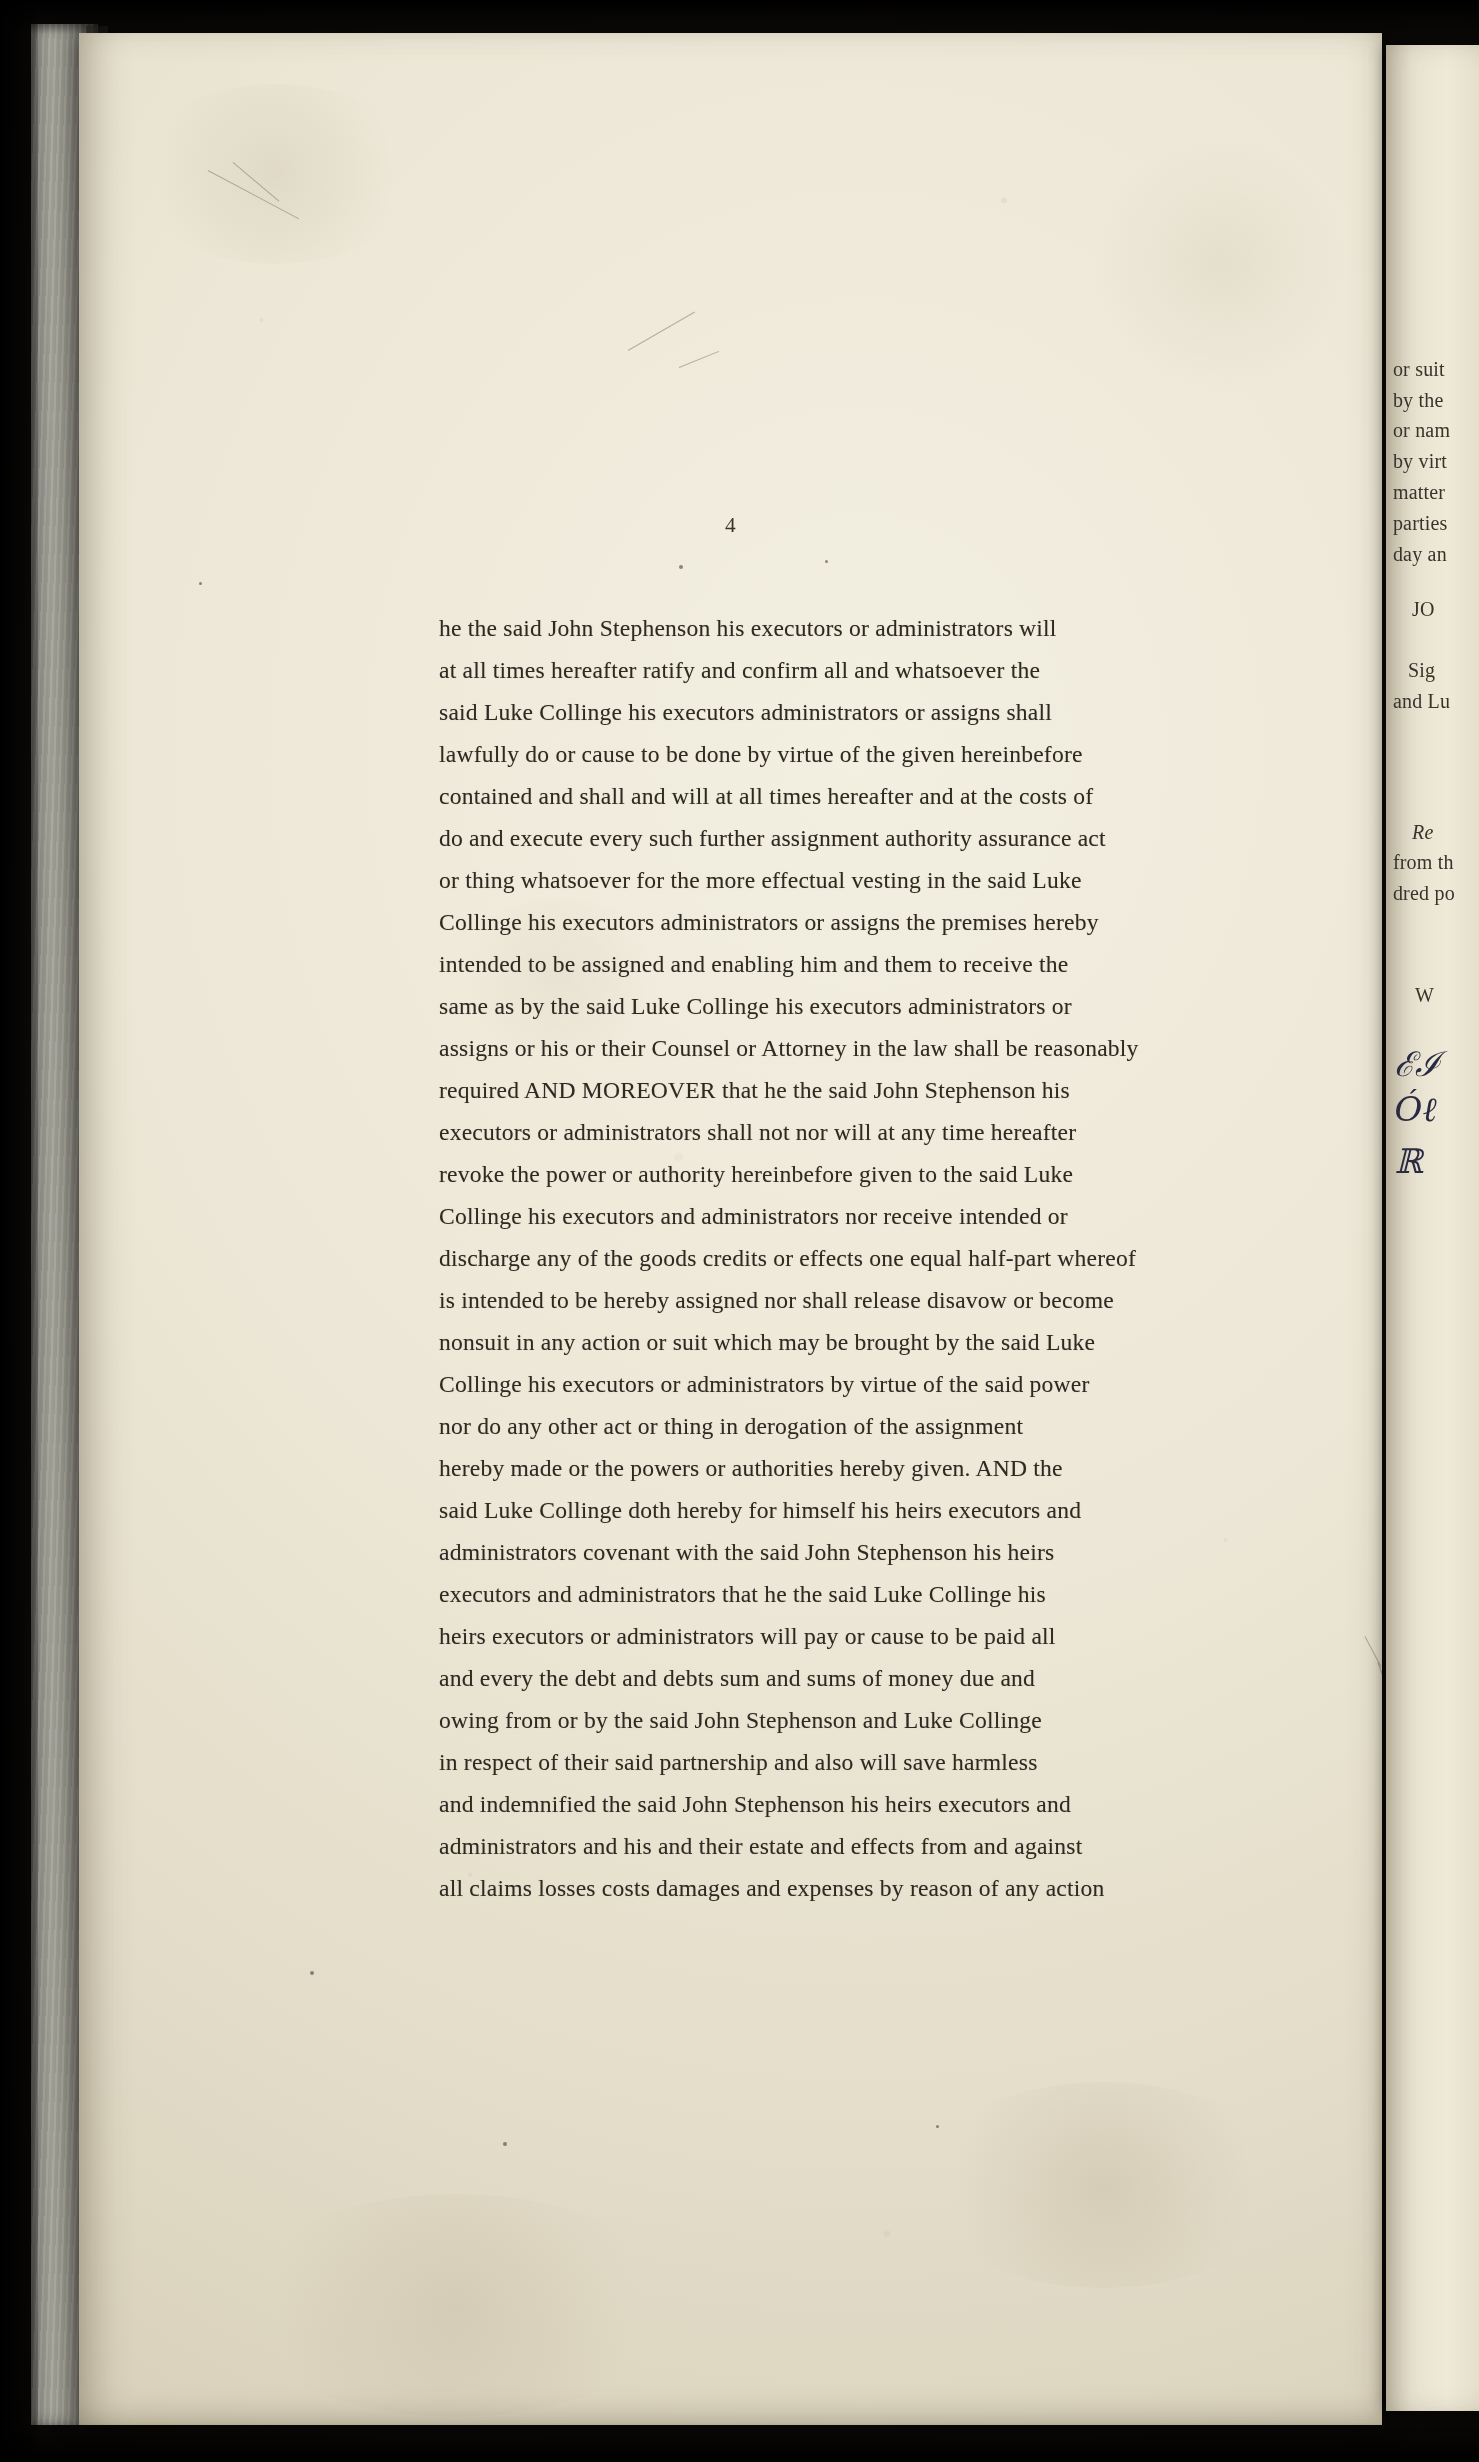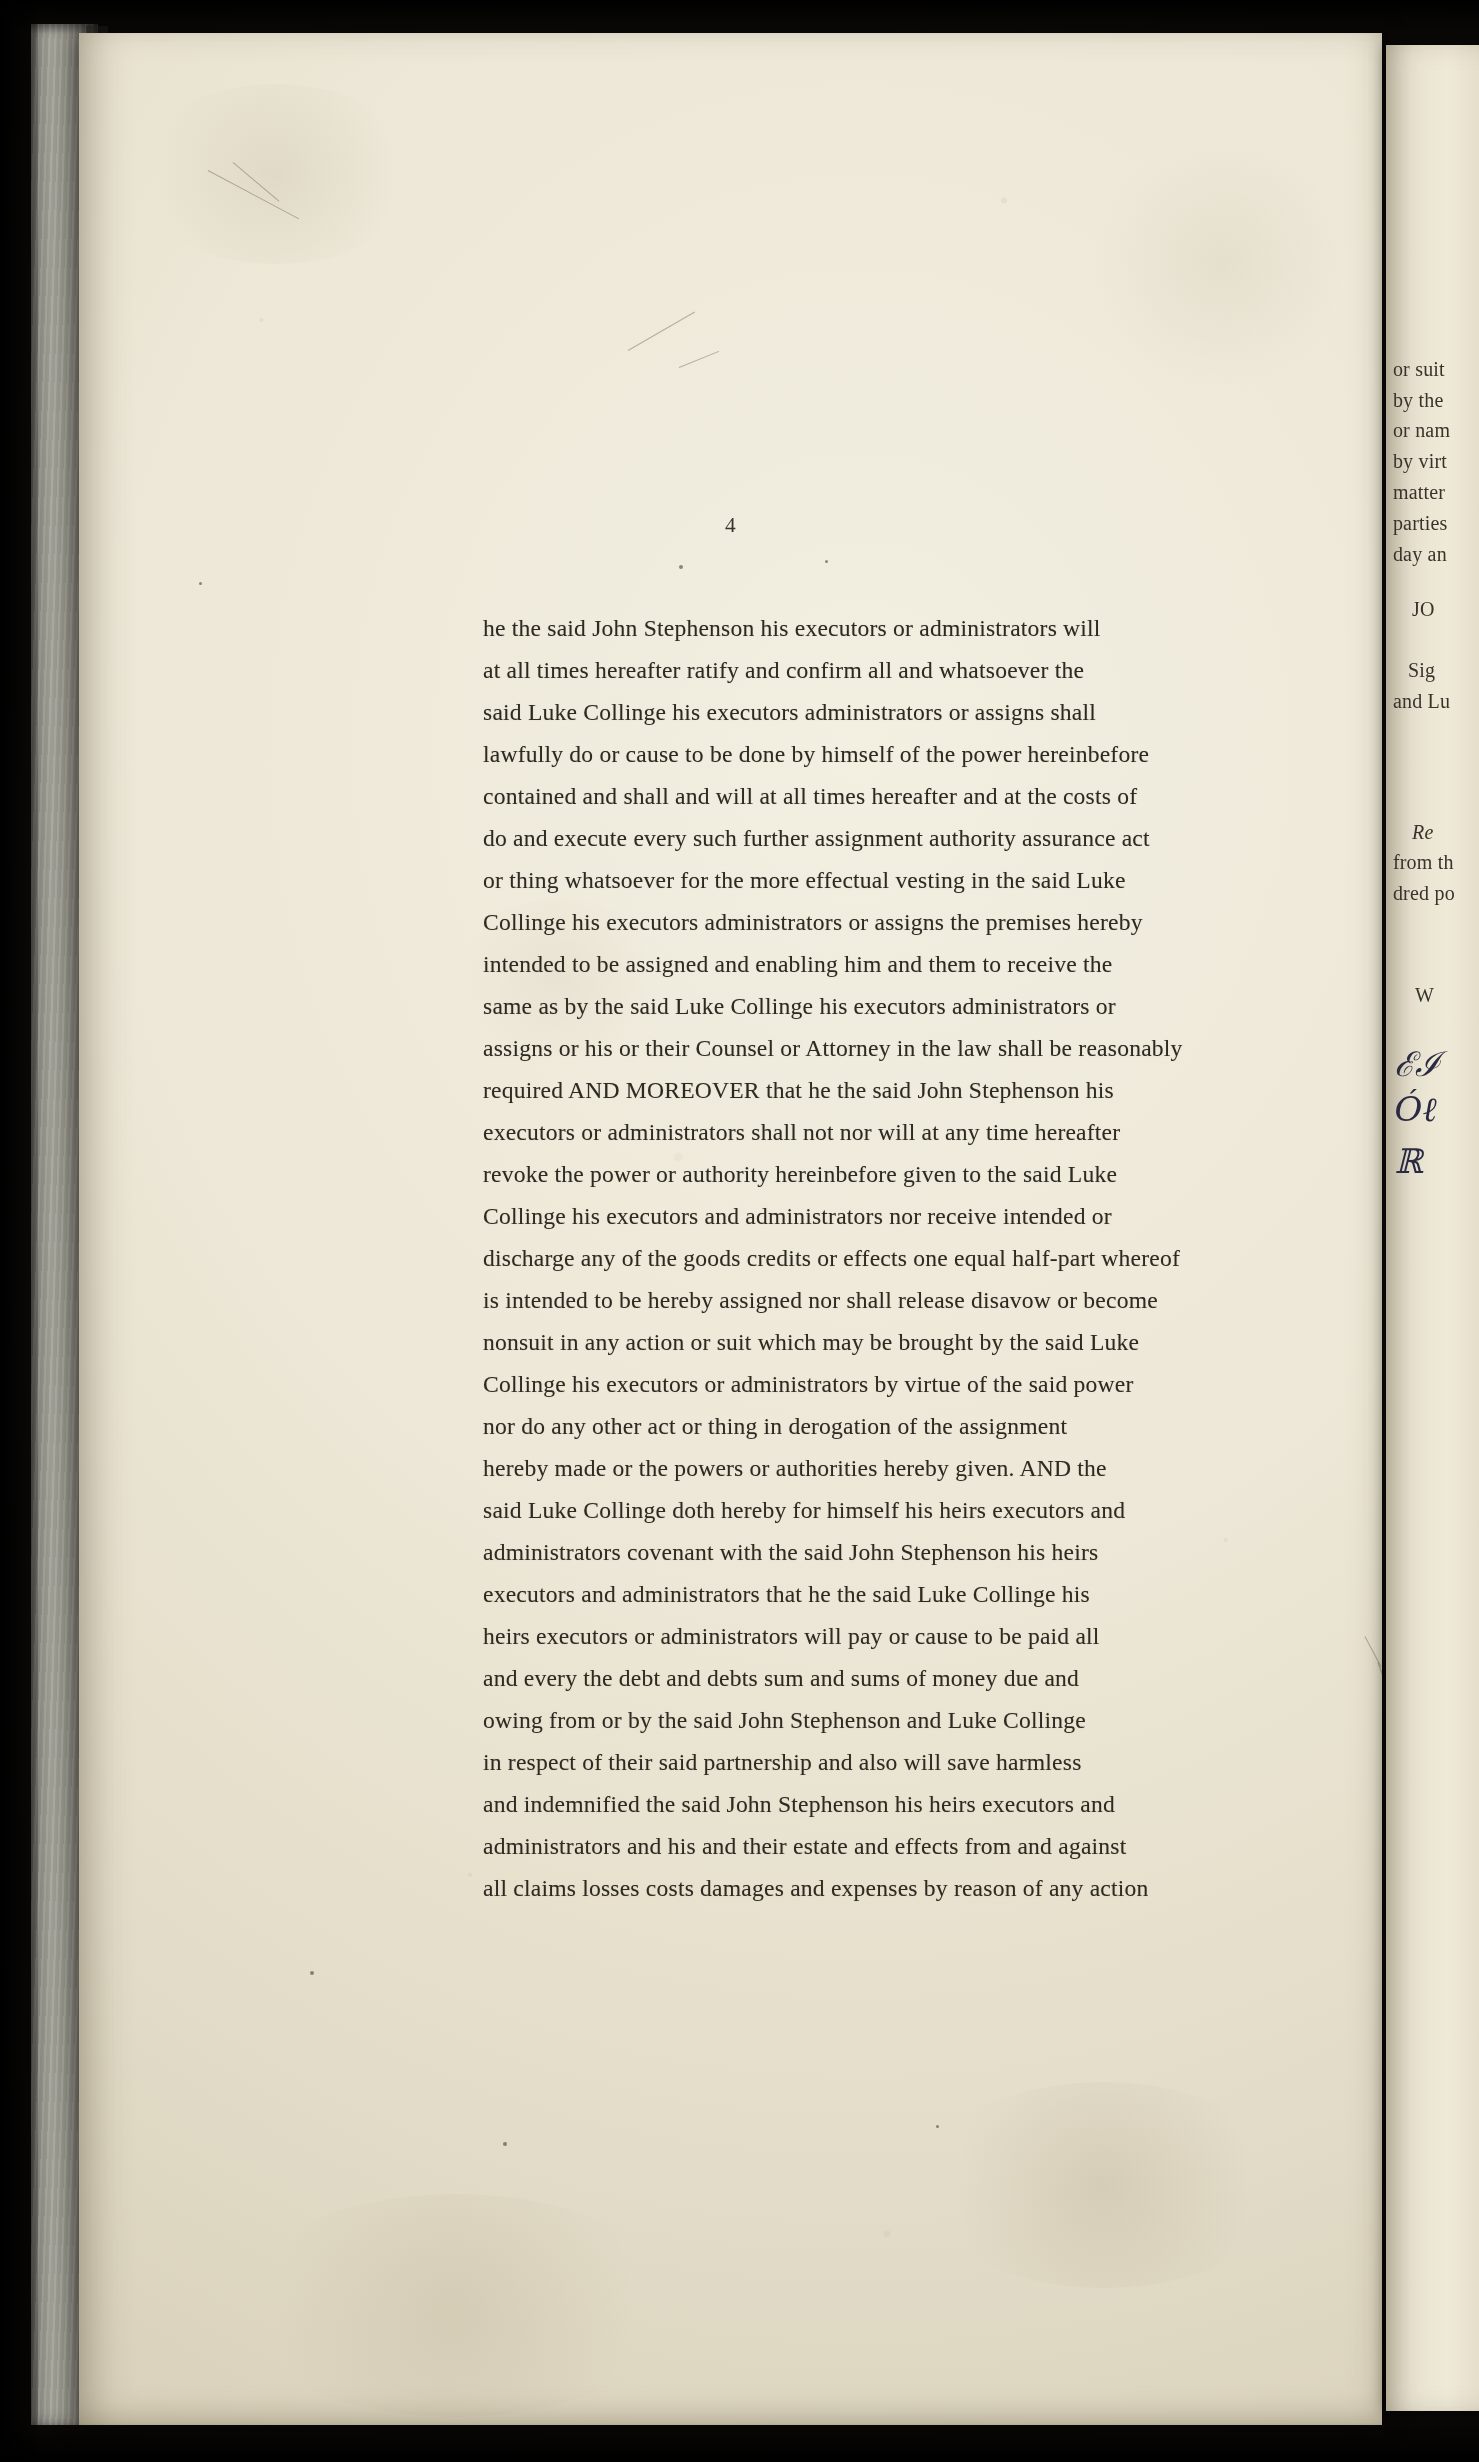--- a/index.html
+++ b/index.html
@@ -141,21 +141,20 @@
     color: #3a352b;
     letter-spacing: 0.4px;
   }
 
   .textblock {
     position: absolute;
     left: 360px;
     top: 574px;
     width: 935px;
     color: #2e2a22;
-    margin-left: 44px;
   }
   .line {
     display: flex;
     justify-content: space-between;
     font-size: 23.6px;
     line-height: 42px;
     white-space: nowrap;
     letter-spacing: 0.2px;
     text-shadow: 0 0 0.9px rgba(60,52,40,0.25);
   }
@@ -250,21 +249,21 @@
       <div class="line">
           <span>he the said John Stephenson his executors or administrators will</span>
         </div>
       <div class="line">
           <span>at all times hereafter ratify and confirm all and whatsoever the</span>
         </div>
       <div class="line">
           <span>said Luke Collinge his executors administrators or assigns shall</span>
         </div>
       <div class="line">
-          <span>lawfully do or cause to be done by himself of the power hereinbefore</span>
+          <span>lawfully do or cause to be done by virtue of the given hereinbefore</span>
         </div>
       <div class="line">
           <span>contained and shall and will at all times hereafter and at the costs of</span>
         </div>
       <div class="line">
           <span>do and execute every such further assignment authority assurance act</span>
         </div>
       <div class="line">
           <span>or thing whatsoever for the more effectual vesting in the said Luke</span>
         </div>

